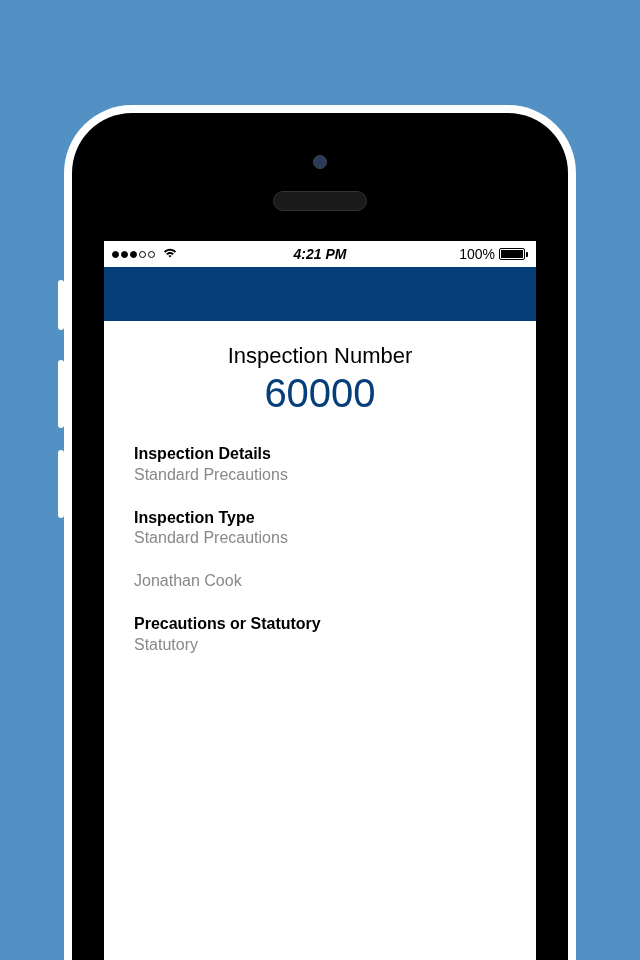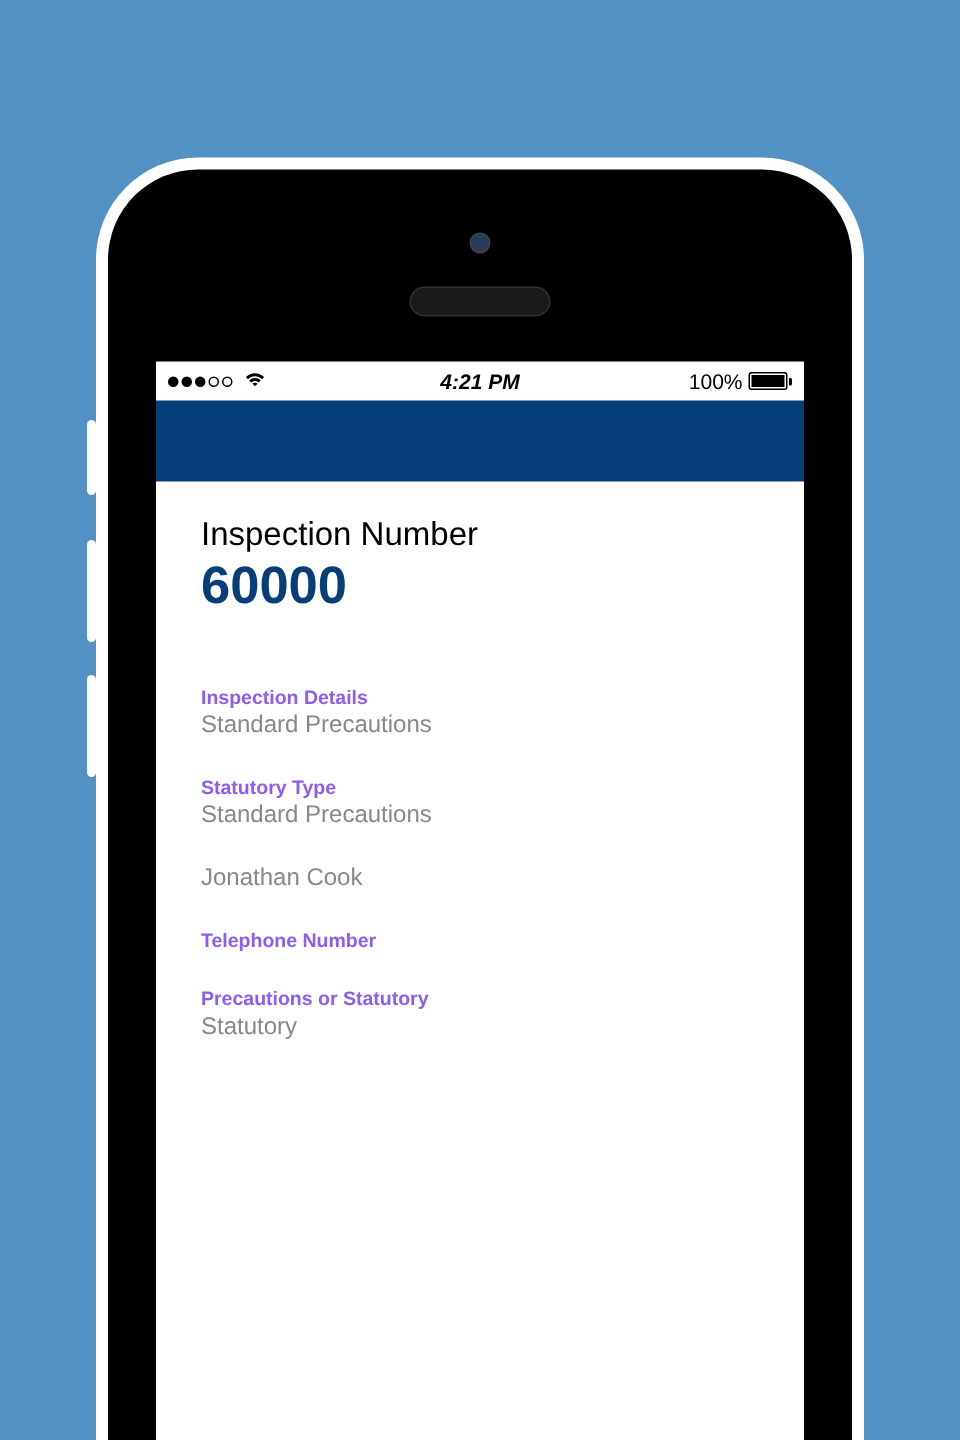--- a/index.html
+++ b/index.html
@@ -124,41 +124,41 @@
       border-radius: 0 1px 1px 0;
     }
     .nav-bar {
       height: 54px;
       background: #063e7a;
     }
     .content {
       padding: 22px 30px 0 30px;
     }
     .title-block {
-      text-align: left;
-      margin-bottom: 46px;
+      text-align: center;
+      margin-bottom: 28px;
     }
     .inspection-title {
       font-size: 22px;
       color: #000;
       font-weight: 400;
     }
     .inspection-number {
-      font-size: 35px;
+      font-size: 40px;
       color: #063e7a;
-      font-weight: 700;
+      font-weight: 400;
       margin-top: 2px;
     }
     .field {
       margin-bottom: 22px;
     }
     .field-label {
-      font-size: 13px;
+      font-size: 16px;
       font-weight: 700;
-      color: #8b5cf6;
+      color: #000000;
       line-height: 1.3;
     }
     .field-value {
       font-size: 16px;
       color: #888;
       line-height: 1.3;
     }
   </style>
 </head>
 <body>
@@ -202,29 +202,25 @@
         <div class="title-block">
           <div class="inspection-title">Inspection Number</div>
           <div class="inspection-number">60000</div>
         </div>
         <div class="fields">
           <div class="field">
             <div class="field-label">Inspection Details</div>
             <div class="field-value">Standard Precautions</div>
           </div>
           <div class="field">
-            <div class="field-label">Statutory Type</div>
+            <div class="field-label">Inspection Type</div>
             <div class="field-value">Standard Precautions</div>
           </div>
           <div class="field">
             <div class="field-value">Jonathan Cook</div>
-          </div>
-          <div class="field">
-            <div class="field-label">Telephone Number</div>
-            <div class="field-value"></div>
           </div>
           <div class="field">
             <div class="field-label">Precautions or Statutory</div>
             <div class="field-value">Statutory</div>
           </div>
         </div>
       </div>
     </div>
   </div>
 </div>

